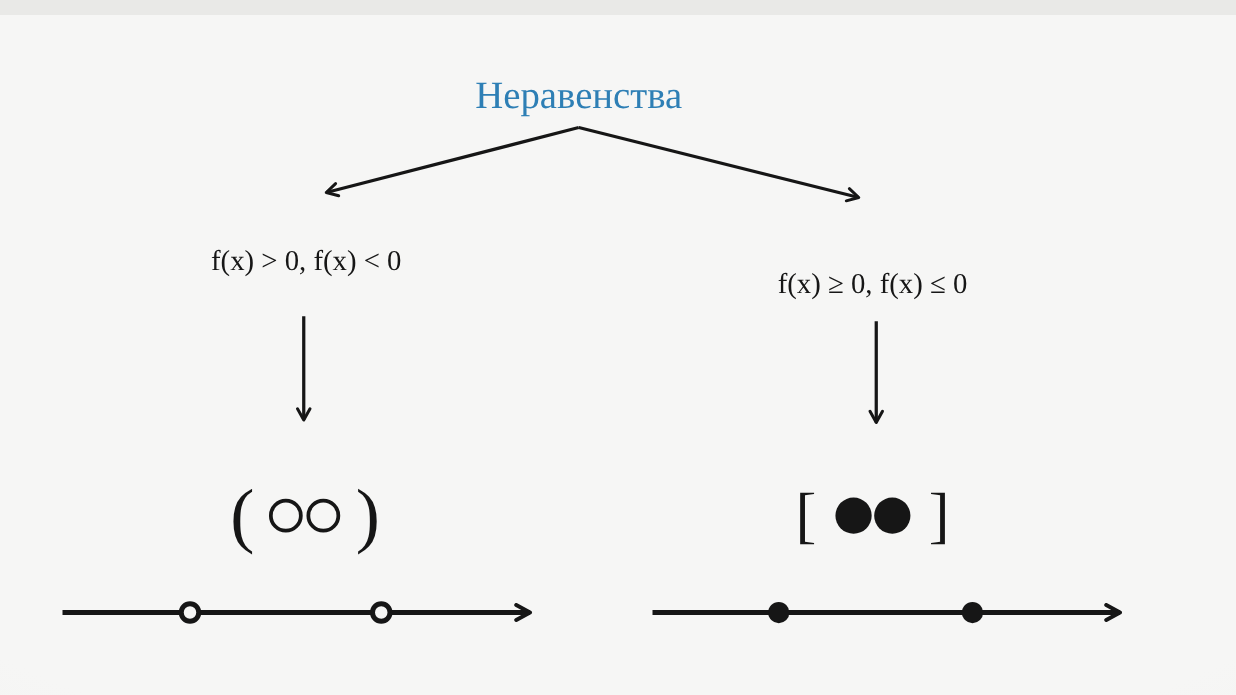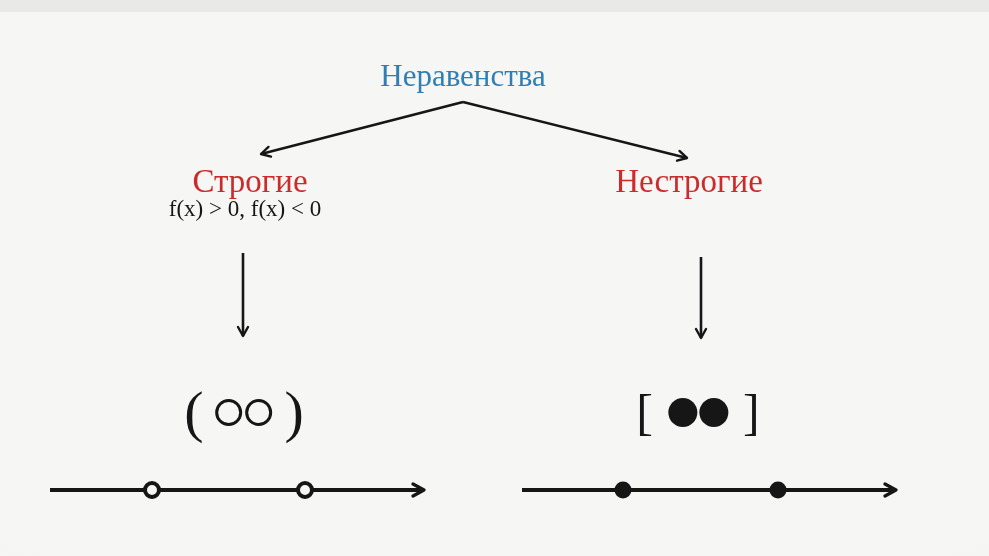--- a/index.html
+++ b/index.html
@@ -69,24 +69,23 @@
     <circle cx="152" cy="478" r="7" fill="#f6f6f5" stroke="#161616" stroke-width="4"></circle>
     <circle cx="305" cy="478" r="7" fill="#f6f6f5" stroke="#161616" stroke-width="4"></circle>
 
     <line x1="522" y1="478" x2="896" y2="478" stroke="#161616" stroke-width="4" marker-end="url(#ah-thick)"></line>
     <circle cx="623" cy="478" r="8.5" fill="#161616"></circle>
     <circle cx="778" cy="478" r="8.5" fill="#161616"></circle>
   </svg>
 
   <div class="title">Неравенства</div>
 
-  <div class="branch-label strict">Строгие</div>
   <div class="formula strict">f(x) &gt; 0, f(x) &lt; 0</div>
 
-  <div class="branch-label nonstrict">Нестрогие</div>
+  <div class="formula nonstrict">f(x) ≥ 0, f(x) ≤ 0</div>
 
   <div class="interval strict">
     <span class="bracket">(</span>
     <span class="dots">
       <span class="dot open"></span>
       <span class="dot open"></span>
     </span>
     <span class="bracket">)</span>
   </div>
 

